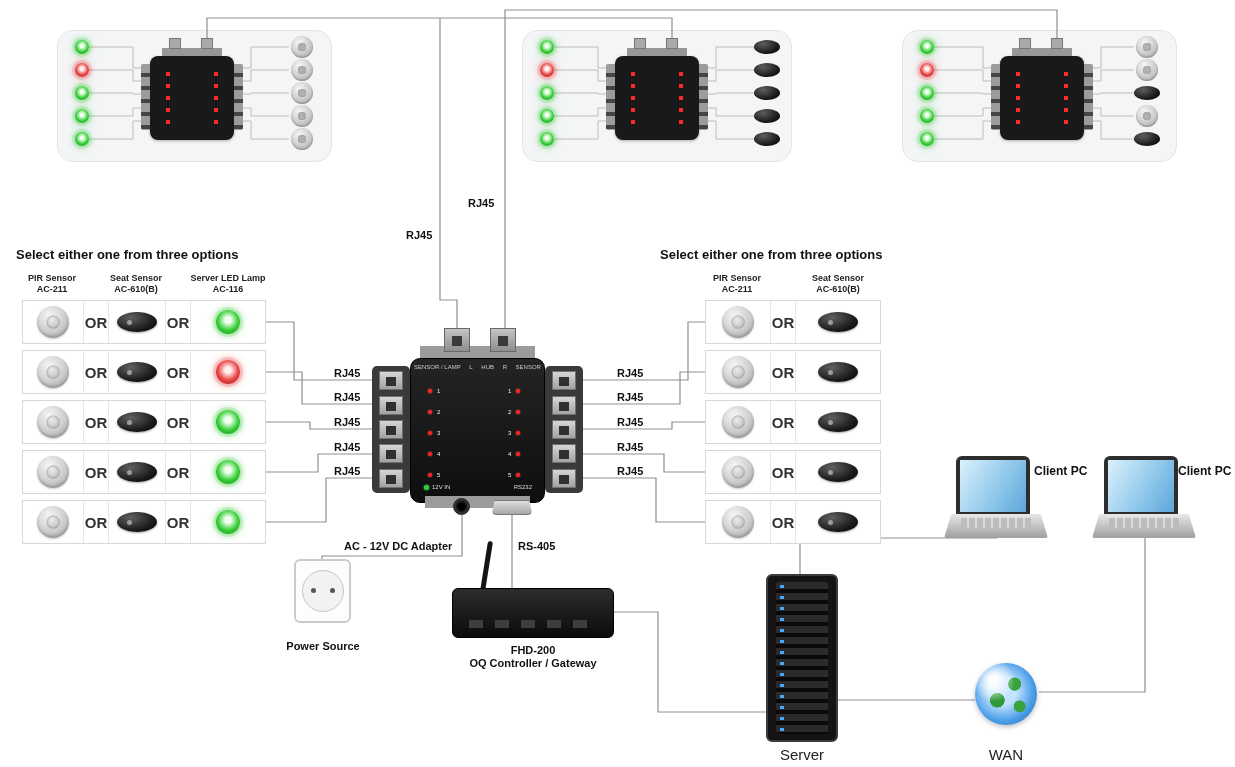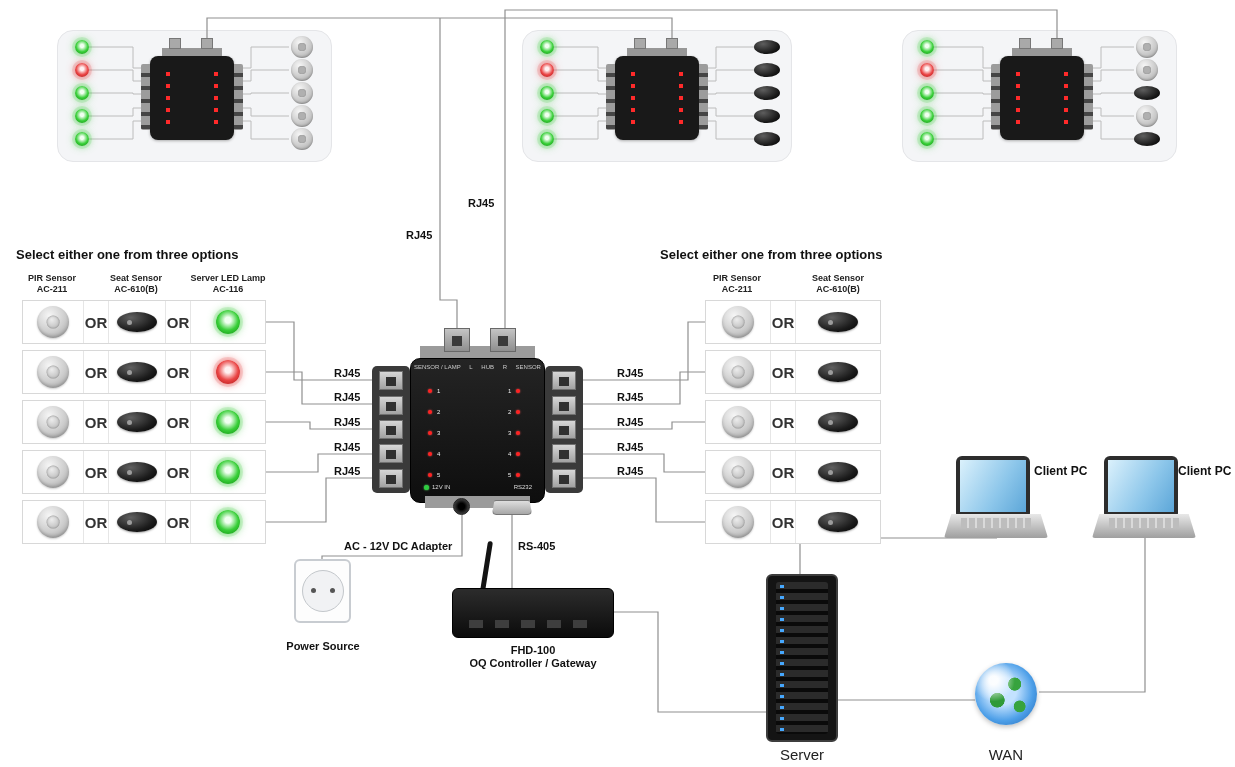--- a/index.html
+++ b/index.html
@@ -505,21 +505,21 @@
 
   <div class="lbl" style="left:344px;top:540px">AC - 12V DC Adapter</div>
   <div class="lbl" style="left:518px;top:540px">RS-405</div>
 
   <div class="outlet"></div>
   <div class="lbl center" style="left:277px;top:640px;width:92px">Power Source</div>
 
   <i class="antenna"></i>
   <div class="gateway"></div>
   <div class="lbl center" style="left:452px;top:644px;width:162px">
-    <span>FHD-100</span>
+    <span>FHD-200</span>
     <span>OQ Controller / Gateway</span>
   </div>
 
   <div class="server"></div>
   <div class="big" style="left:762px;top:746px;width:80px">Server</div>
 
   <div class="globe"></div>
   <div class="big" style="left:966px;top:746px;width:80px">WAN</div>
 
   <div class="scr" style="left:956px;top:456px"></div>

